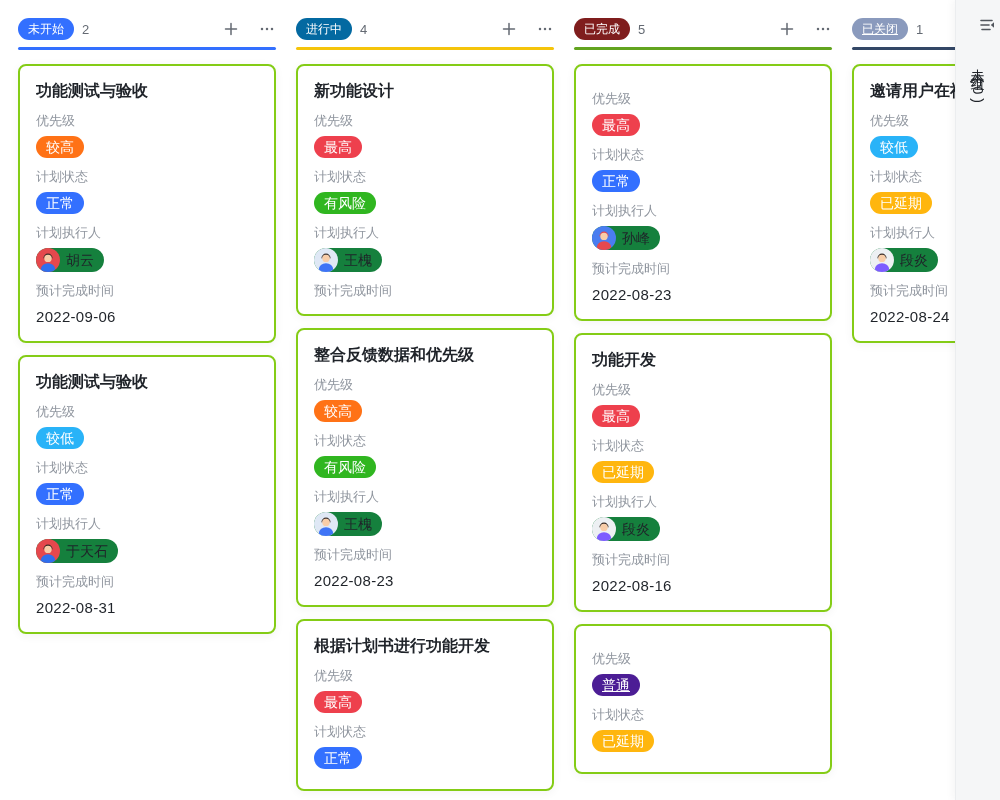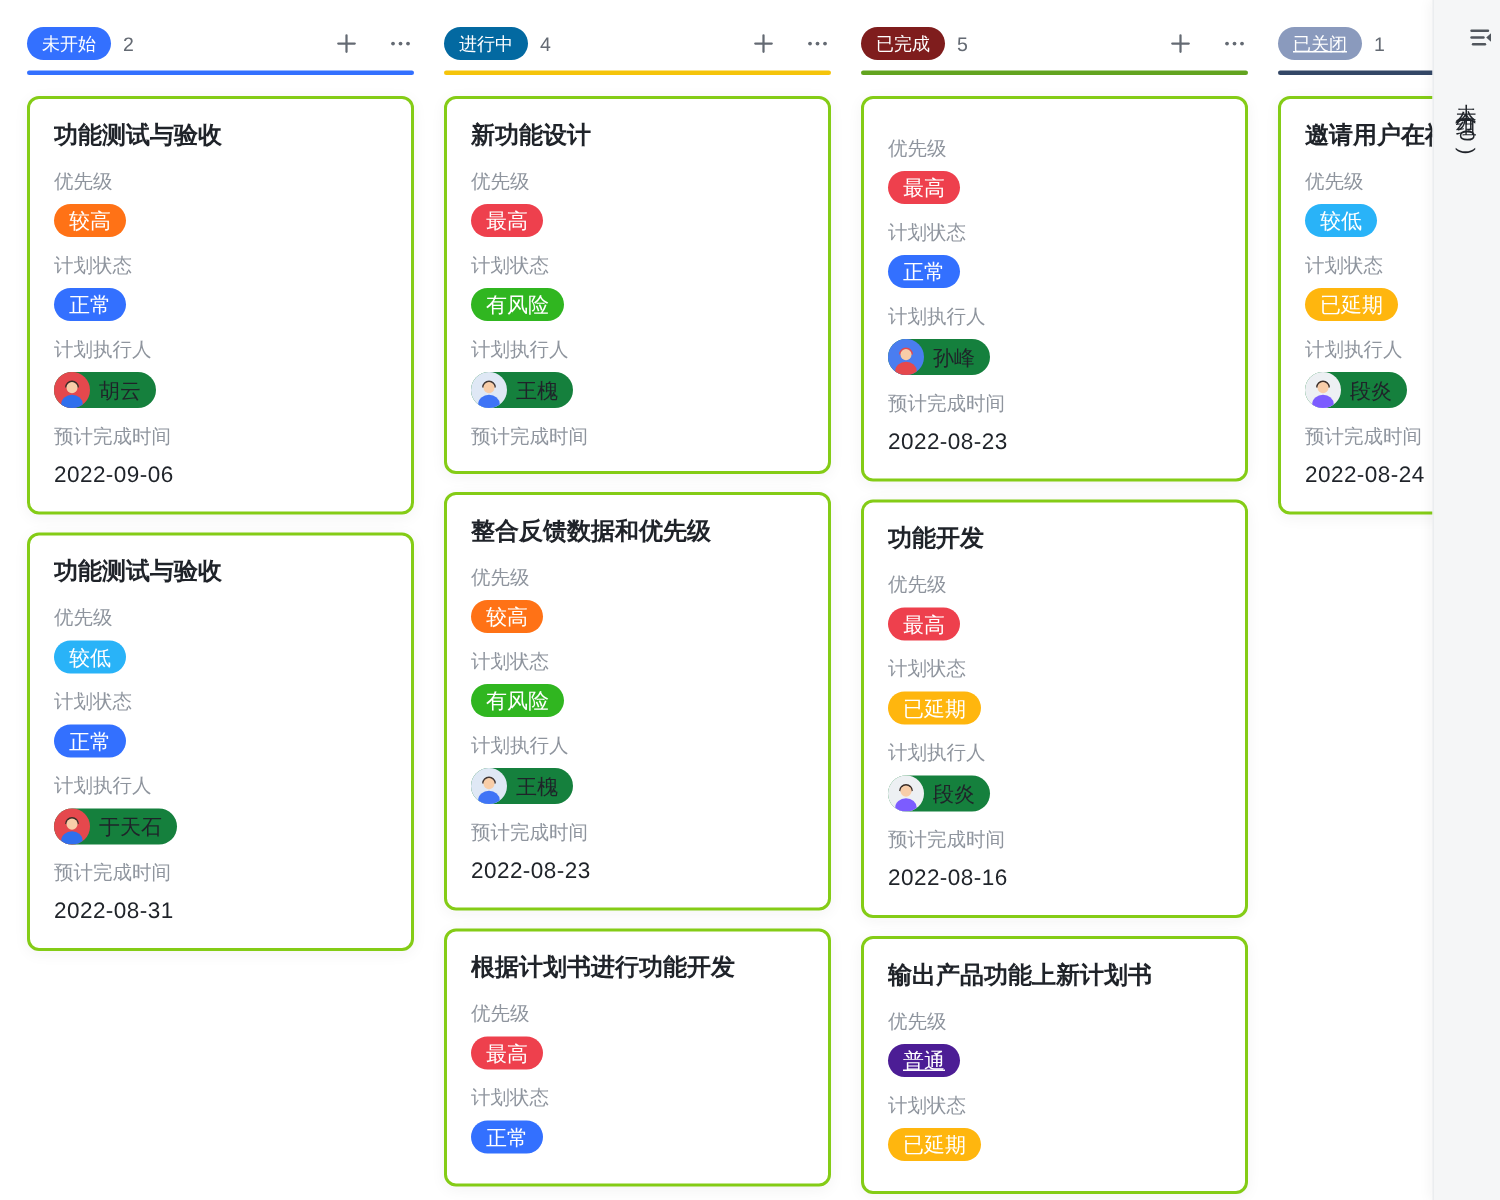--- a/index.html
+++ b/index.html
@@ -231,21 +231,20 @@
             <ellipse cx="12" cy="21.6" rx="7.2" ry="6.4" fill="#7c5cff"></ellipse>
           </svg>
         </span>
         <span class="person-name">段炎</span>
       </span>
     </div>
     <div class="field-label">预计完成时间</div>
     <div class="due-date">2022-08-16</div>
   </div>
         <div class="card">
-    <div class="card-title">输出产品功能上新计划书</div>
     <div class="field-label">优先级</div>
     <div class="badge-row"><span class="badge" style="background: #4c1d95; text-decoration: underline;">普通</span></div>
     <div class="field-label">计划状态</div>
     <div class="badge-row"><span class="badge" style="background: rgb(255, 182, 14);">已延期</span></div>
 
     <div class="person-row">
       
     </div>
 
   </div>

